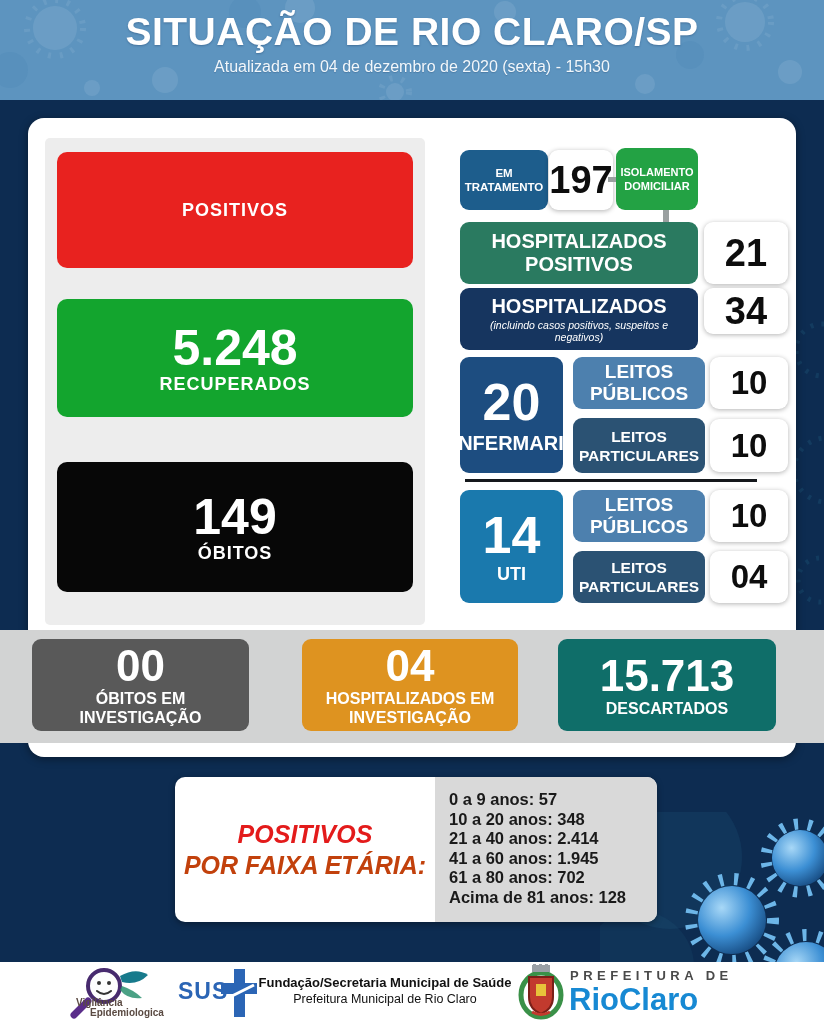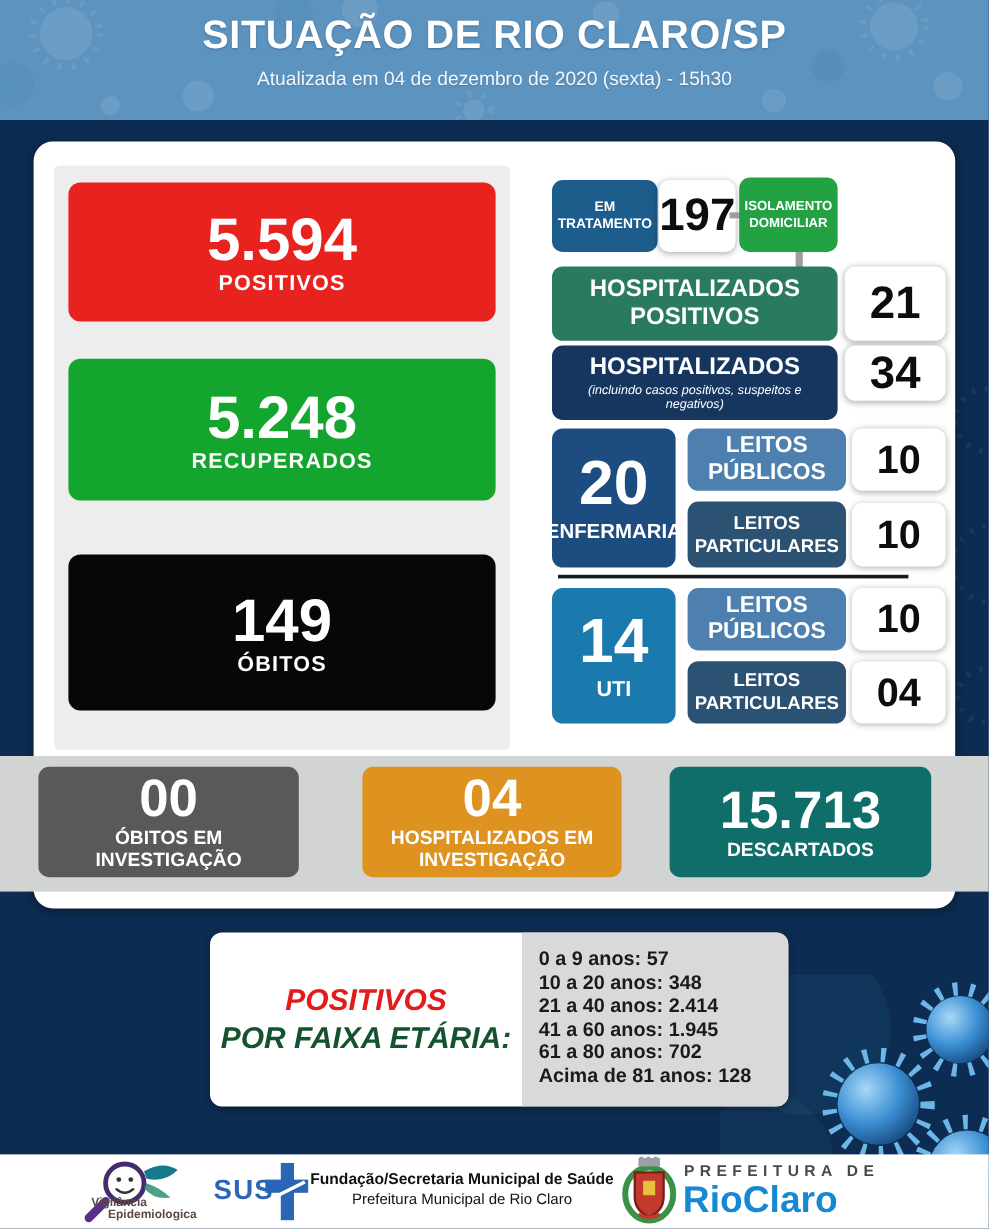--- a/index.html
+++ b/index.html
@@ -7,21 +7,21 @@
   body {
     position:relative; overflow:hidden;
     background:#0d2c51;
     font-family:"Liberation Sans", sans-serif;
   }
   .abs { position:absolute; }
   
   .header { left:0; top:0; width:824px; height:100px; background:#5d94bf; overflow:hidden; }
   .header-title {
     width:100%; text-align:center; top:10px; left:0;
-    font-size:33px; font-weight:800; color:#ffffff; letter-spacing:0.5px;
+    font-size:39px; font-weight:800; color:#ffffff; letter-spacing:0.5px;
     text-shadow:0 1px 2px rgba(20,50,90,.35);
   }
   .header-subtitle {
     width:100%; text-align:center; top:58px; left:0;
     font-size:16px; font-weight:500; color:#f2f7fb;
     text-shadow:0 1px 1px rgba(20,50,90,.25);
   }
   
   .card { left:28px; top:118px; width:768px; height:639px; background:#ffffff; border-radius:16px;
           box-shadow:0 2px 8px rgba(0,0,0,.4); }
@@ -46,21 +46,21 @@
   .band { left:0; top:630px; width:824px; height:113px; background:#d2d3d3; }
   .bbox { position:absolute; top:9px; height:92px; border-radius:9px; color:#fff; display:flex;
           flex-direction:column; align-items:center; justify-content:center; text-align:center; }
   .bbox .num { font-size:44px; font-weight:800; line-height:46px; }
   .bbox .lbl { font-size:16px; font-weight:700; line-height:19px; max-width:190px; }
   
   .age-card { left:175px; top:777px; width:482px; height:145px; background:#ffffff; border-radius:10px;
               overflow:hidden; display:flex; box-shadow:0 2px 6px rgba(0,0,0,.35); }
   .age-left { width:260px; display:flex; flex-direction:column; align-items:center; justify-content:center; }
   .age-title-red { color:#e31b1b; font-size:25px; font-weight:800; font-style:italic; }
-  .age-title-black { color:#14532d; font-size:25px; font-weight:800; font-style:italic; margin-top:2px; }
+  .age-title-black { color:#c2410c; font-size:25px; font-weight:800; font-style:italic; margin-top:2px; }
   .age-right { width:222px; background:#d9d9d9; padding:13px 0 0 14px; }
   .age-row { font-size:16.5px; font-weight:700; color:#1a1a1a; line-height:19.5px; }
   
   .footer { left:0; top:962px; width:824px; height:62px; background:#ffffff; }
   .vig-text { left:76px; top:36px; font-size:10px; font-weight:700; color:#5a4a42; line-height:10px; }
   .sus-label { left:118px; top:16px; font-size:23px; font-weight:800; color:#2b65b5; letter-spacing:1px; }
   .org { left:250px; top:13px; width:270px; text-align:center; color:#111; }
   .org-l1 { font-size:13px; font-weight:700; line-height:16px; }
   .org-l2 { font-size:12.5px; font-weight:400; line-height:16px; }
   .pref-label { left:570px; top:6px; font-size:13px; font-weight:600; letter-spacing:4.5px; color:#4a4a4a; }
@@ -127,21 +127,20 @@
   <g>
     <circle cx="206" cy="162" r="39" fill="none" stroke="#6db6e8" stroke-width="12" stroke-dasharray="4 11"></circle>
     <circle cx="206" cy="162" r="32" fill="url(#vbody)"></circle>
   </g>
 </svg>
 
 <div class="abs card">
 
   <div class="abs left-panel">
     <div class="abs stat" style="top:14px;height:116px;background:#e8221f;">
-      <div class="num">5.594</div>
       <div class="lbl">POSITIVOS</div>
     </div>
     <div class="abs stat" style="top:161px;height:118px;background:#13a52e;">
       <div class="num">5.248</div>
       <div class="lbl">RECUPERADOS</div>
     </div>
     <div class="abs stat" style="top:324px;height:130px;background:#070707;">
       <div class="num">149</div>
       <div class="lbl">ÓBITOS</div>
     </div>
@@ -174,21 +173,21 @@
     <div class="cbox" style="left:0;top:140px;width:238px;height:62px;background:#16355f;padding:2px 8px;">
       <span style="font-size:20px;font-weight:800;line-height:21px;">HOSPITALIZADOS</span>
       <span style="font-size:10.5px;font-style:italic;font-weight:500;line-height:12px;margin-top:2px;">(incluindo casos positivos, suspeitos e negativos)</span>
     </div>
     <div class="numbox num-lg" style="left:244px;top:140px;width:84px;height:46px;">
       <span>34</span>
     </div>
 
     <div class="cbox" style="left:0;top:209px;width:103px;height:116px;background:#1d4d80;">
       <span class="bignum">20</span>
-      <span style="font-size:17px;font-weight:800;margin-top:4px;">ENFERMARIA</span>
+      <span style="font-size:20px;font-weight:800;margin-top:4px;">ENFERMARIA</span>
     </div>
     <div class="cbox" style="left:113px;top:209px;width:132px;height:52px;background:#4d80ae;font-size:19px;line-height:22px;font-weight:800;padding:0 14px;">
       <span>LEITOS PÚBLICOS</span>
     </div>
     <div class="numbox num-md" style="left:250px;top:209px;width:78px;height:52px;">
       <span>10</span>
     </div>
     <div class="cbox" style="left:113px;top:270px;width:132px;height:55px;background:#2b5273;font-size:15.5px;line-height:19px;font-weight:800;padding:0 10px;">
       <span>LEITOS PARTICULARES</span>
     </div>

